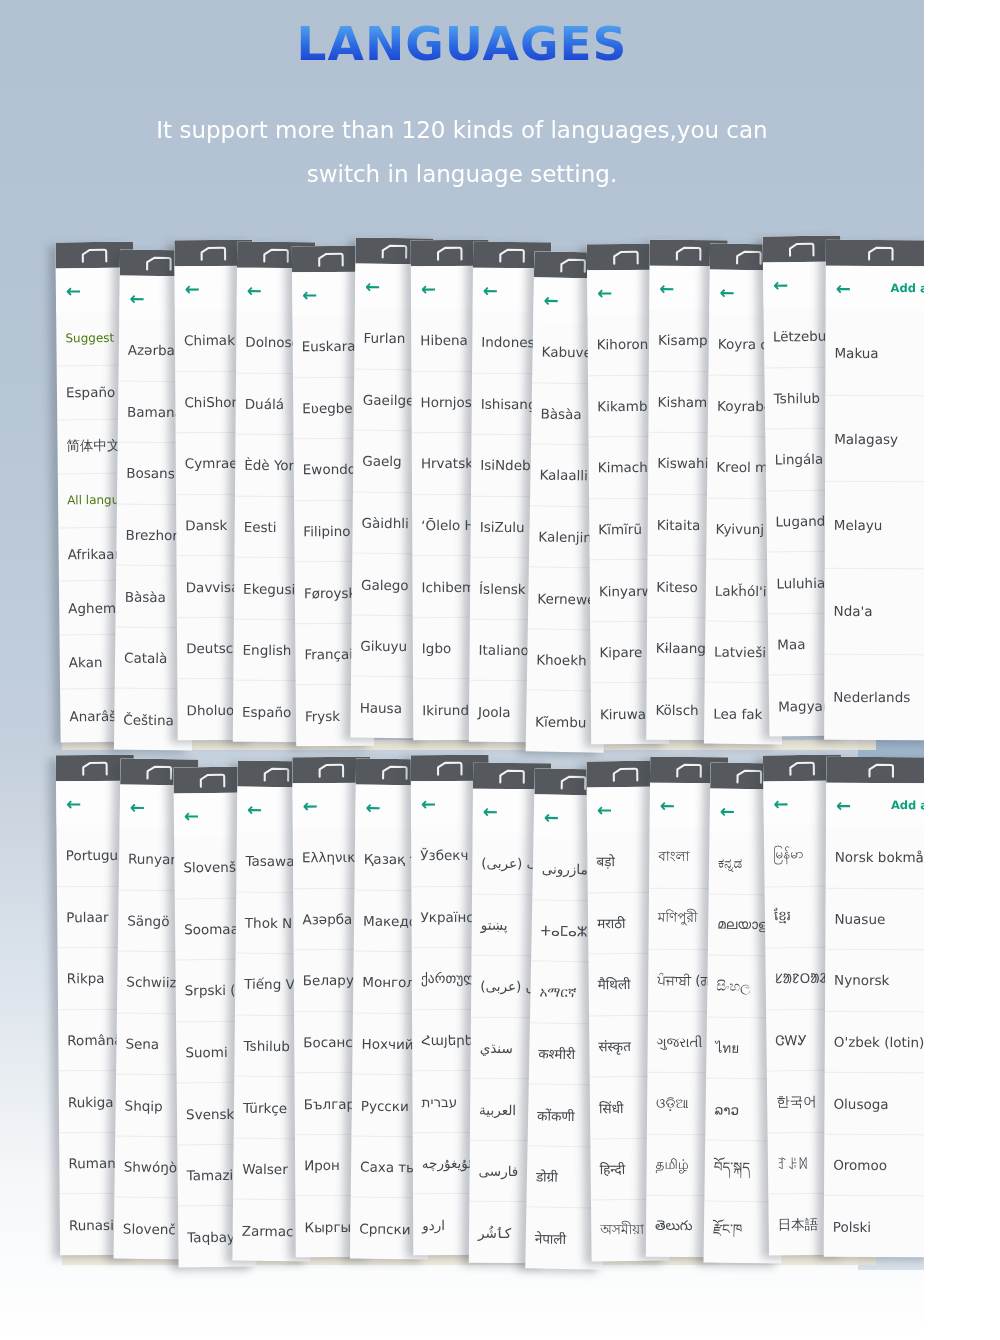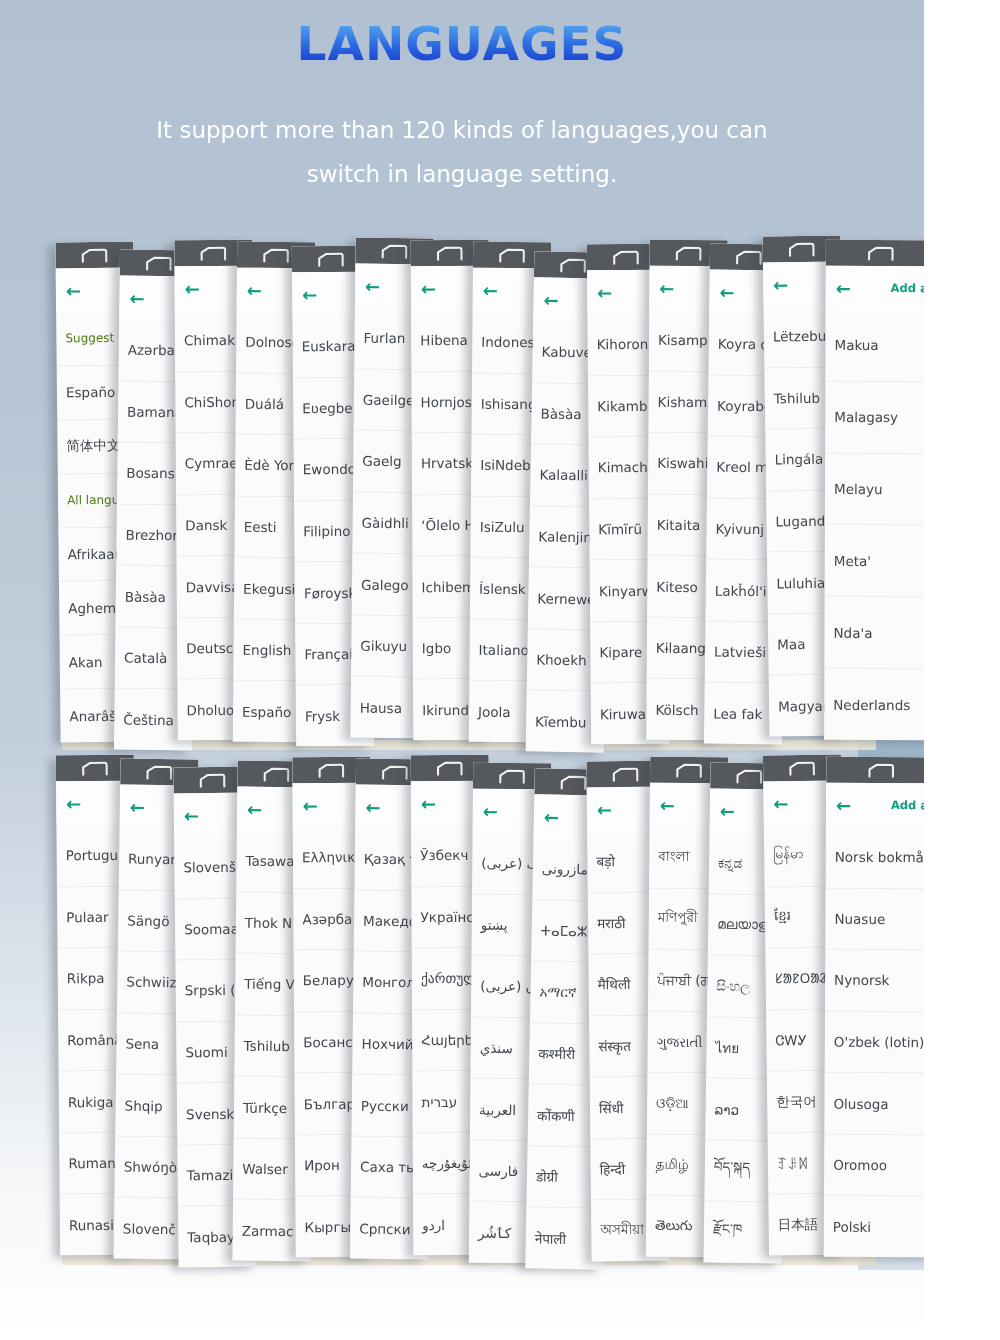--- a/index.html
+++ b/index.html
@@ -506,23 +506,20 @@
           <div class="row">
             <span class="lbl">Makua</span>
           </div>
           <div class="row">
             <span class="lbl">Malagasy</span>
           </div>
           <div class="row">
             <span class="lbl">Melayu</span>
           </div>
           <div class="row">
-            <span class="lbl">Meta'</span>
-          </div>
-          <div class="row">
             <span class="lbl">Nda'a</span>
           </div>
           <div class="row">
             <span class="lbl">Nederlands</span>
           </div>
         </div>
   </div>
     </div>
   <div id="band2" class="band">
     <div class="band-edge"></div>

